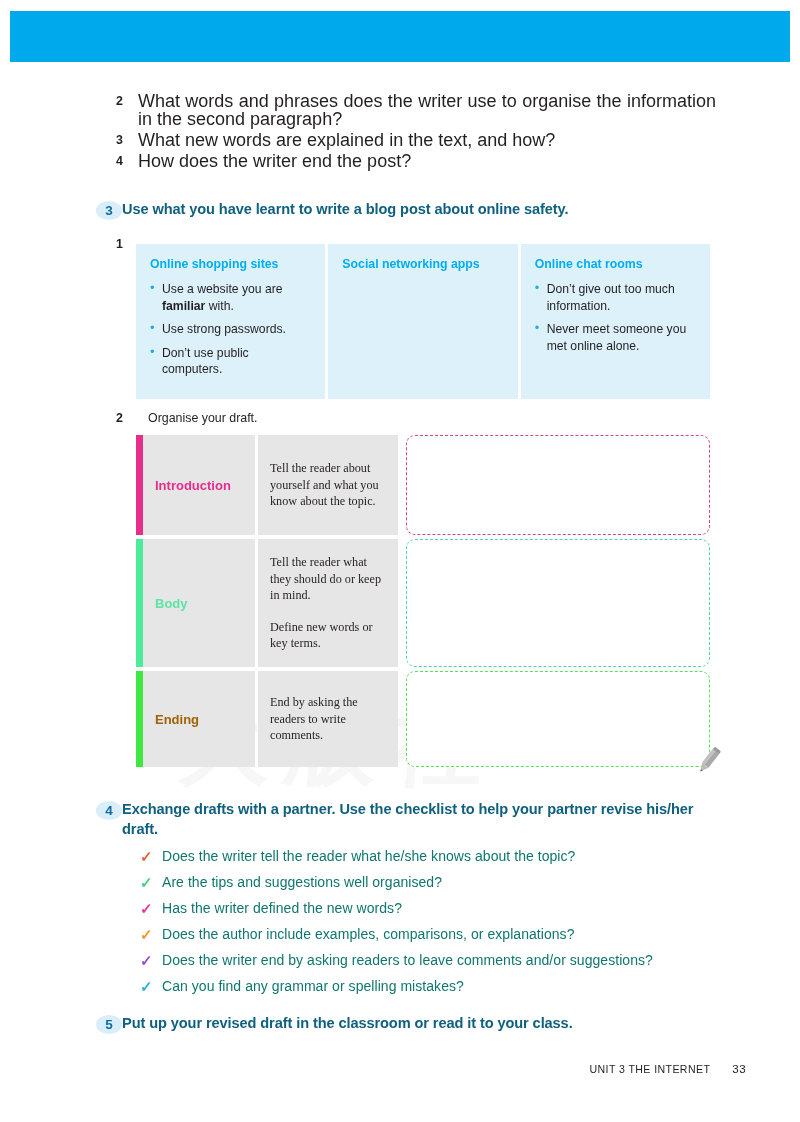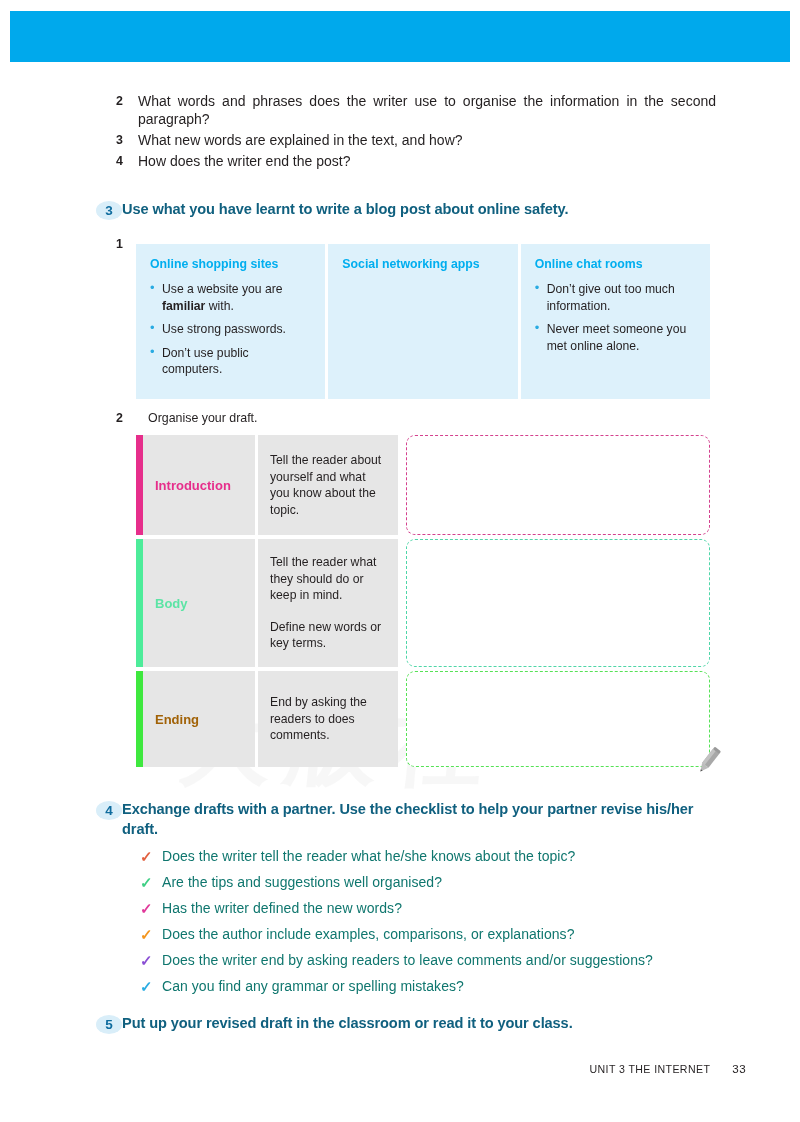--- a/index.html
+++ b/index.html
@@ -83,21 +83,21 @@
   .subq-num {
     width: 22px;
     flex: 0 0 22px;
     font-size: 12.4px;
     font-weight: bold;
     color: #231f20;
     line-height: 18px;
   }
   .subq-text {
     flex: 1;
-    font-size: 14px;
+    font-size: 18px;
     line-height: 18px;
     color: #231f20;
     text-align: justify;
   }
   .subq-text.nojustify { text-align: left; }
 
   
   .bignum-row {
     position: absolute;
     display: flex;
@@ -218,20 +218,21 @@
     background: #e6e6e6;
     margin-left: 3px;
     padding: 0 12px;
     box-sizing: border-box;
     display: flex;
     flex-direction: column;
     justify-content: center;
     font-size: 12.2px;
     line-height: 16.5px;
     color: #231f20;
+    font-family: Liberation Serif, serif;
   }
   .draft-desc p { margin: 0; }
   .draft-desc p + p { margin-top: 15px; }
   .draft-blank {
     flex: 1 1 auto;
     margin-left: 8px;
     border: 1.6px dashed #cc3d8e;
     border-radius: 9px;
     background: #ffffff;
     position: relative;
@@ -383,21 +384,21 @@
         <p>Tell the reader what they should do or keep in mind.</p>
         <p>Define new words or key terms.</p>
       </div>
       <div class="draft-blank"></div>
     </div>
 
     <div class="draft-row row-ending">
       <div class="draft-bar"></div>
       <div class="draft-label">Ending</div>
       <div class="draft-desc">
-        <p>End by asking the readers to does comments.</p>
+        <p>End by asking the readers to write comments.</p>
       </div>
       <div class="draft-blank">
         <svg class="pencil" viewBox="0 0 34 34">
           <g transform="rotate(38 17 17)">
             <rect x="13.5" y="4" width="8" height="18" fill="#a8a8a8"></rect>
             <rect x="13.5" y="4" width="3.4" height="18" fill="#c2c2c2"></rect>
             <path d="M13.5 22 L17.5 30 L21.5 22 Z" fill="#bcbcbc"></path>
             <path d="M16.4 27.8 L17.5 30 L18.7 27.8 Z" fill="#555"></path>
             <rect x="13.5" y="1.5" width="8" height="3" rx="1.2" fill="#9a9a9a"></rect>
           </g>

